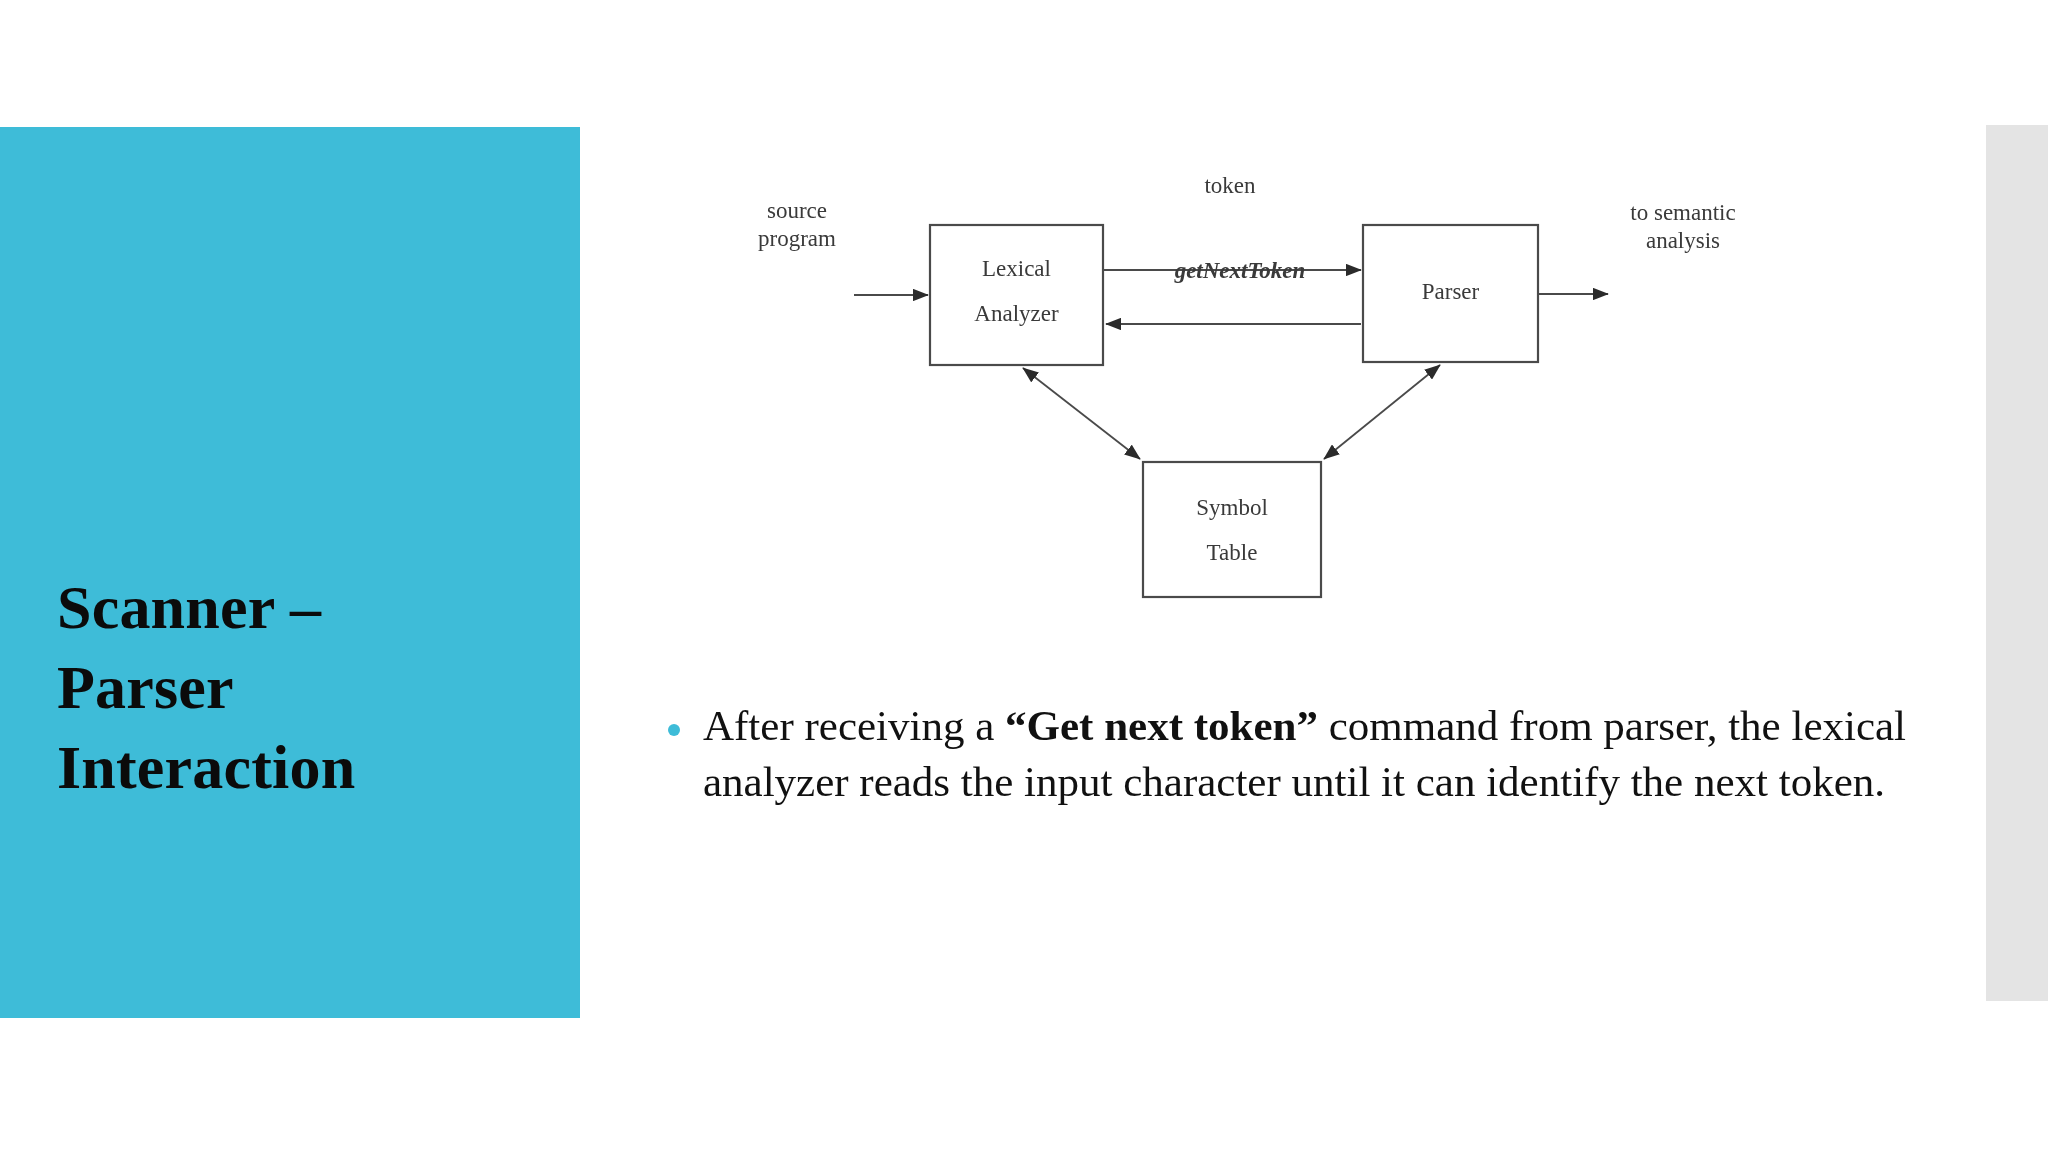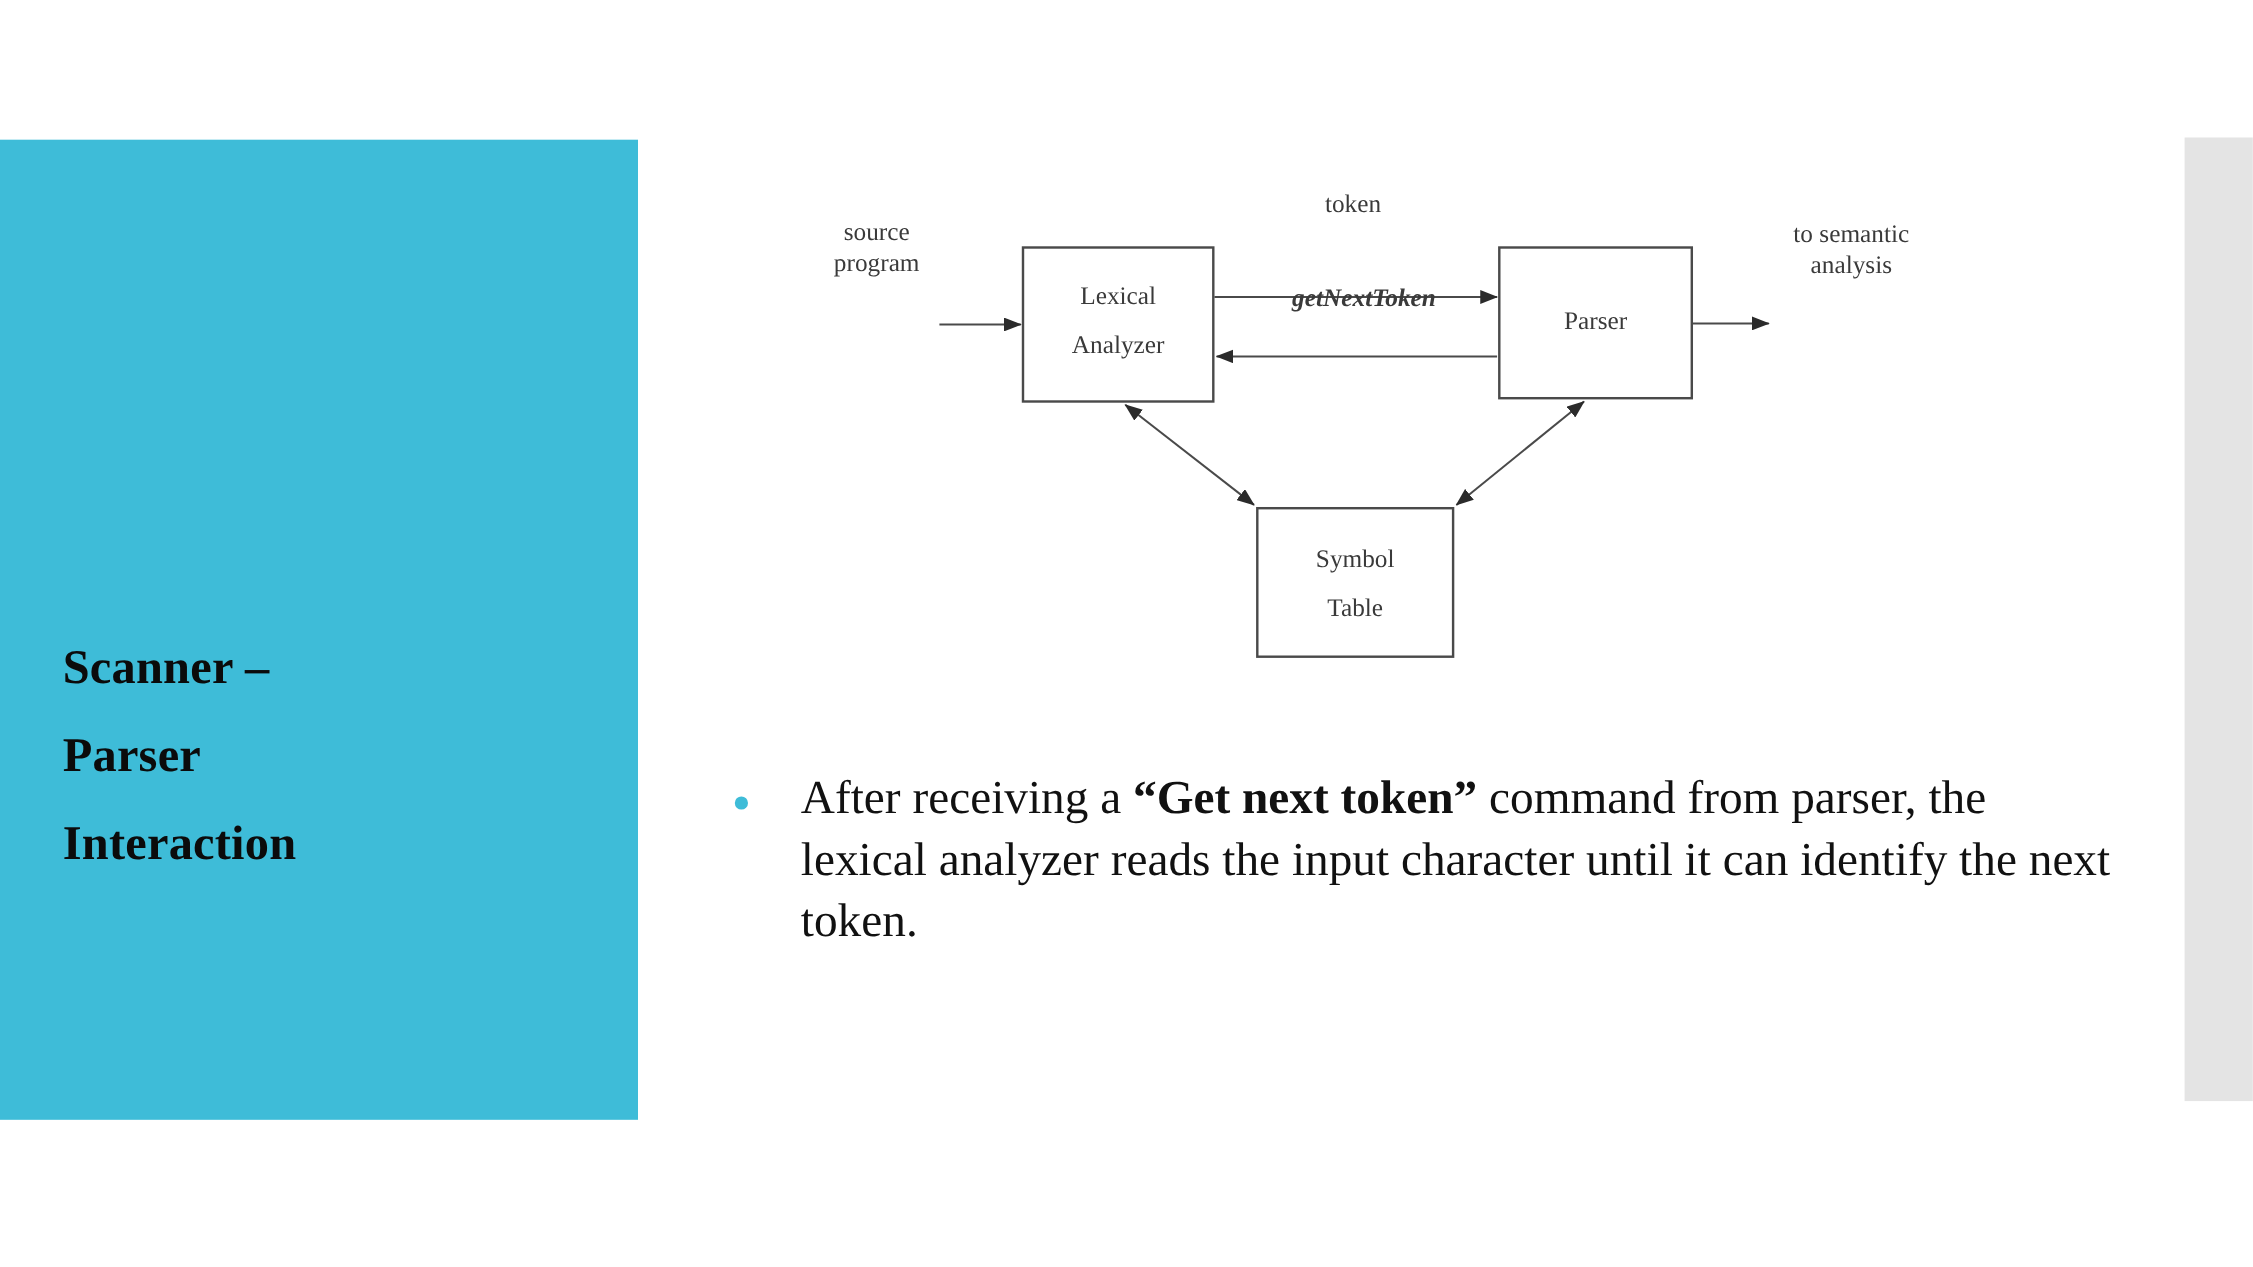--- a/index.html
+++ b/index.html
@@ -33,21 +33,21 @@
     height: 891px;
     background: #3ebcd8;
   }
   #title-text {
     position: absolute;
     left: 57px;
     top: 440px;
     width: 470px;
     font-family: "Liberation Serif", serif;
     font-weight: bold;
-    font-size: 44px;
+    font-size: 62px;
     line-height: 80px;
     color: #0b0b0b;
     letter-spacing: 0.2px;
     white-space: pre-line;
   }
 
   
   #right-strip {
     position: absolute;
     left: 1986px;
@@ -103,21 +103,20 @@
   
   #body-block {
     position: absolute;
     left: 668px;
     top: 698px;
     width: 1260px;
   }
   #bullet-row {
     display: flex;
     align-items: flex-start;
-    gap: 25px;
   }
   #bullet-dot {
     flex: 0 0 auto;
     width: 12px;
     height: 12px;
     border-radius: 50%;
     background: #3ebcd8;
     margin-top: 26px;
     margin-right: 23px;
   }

